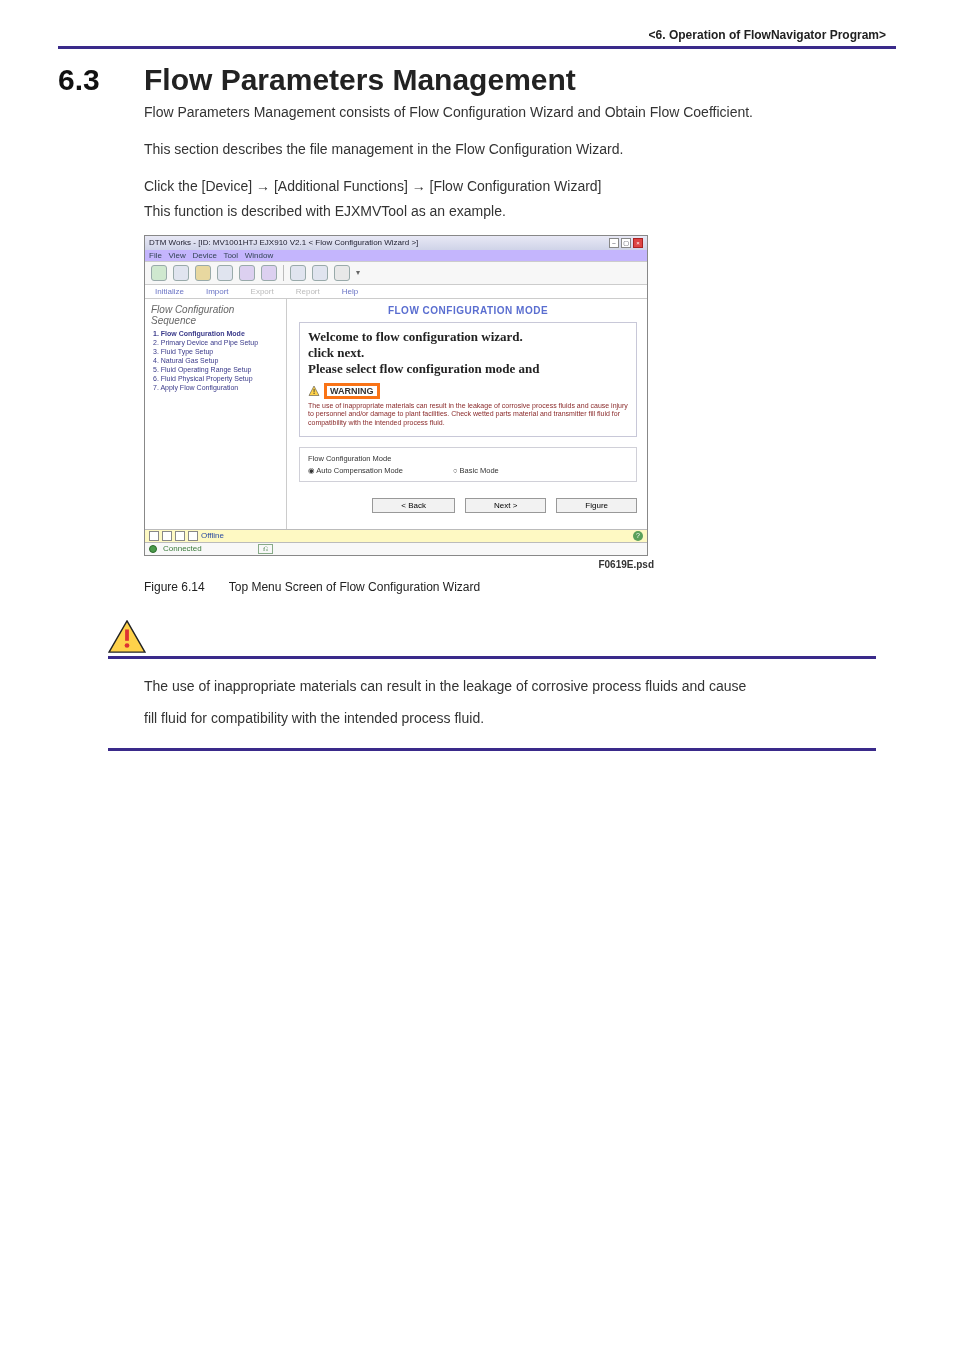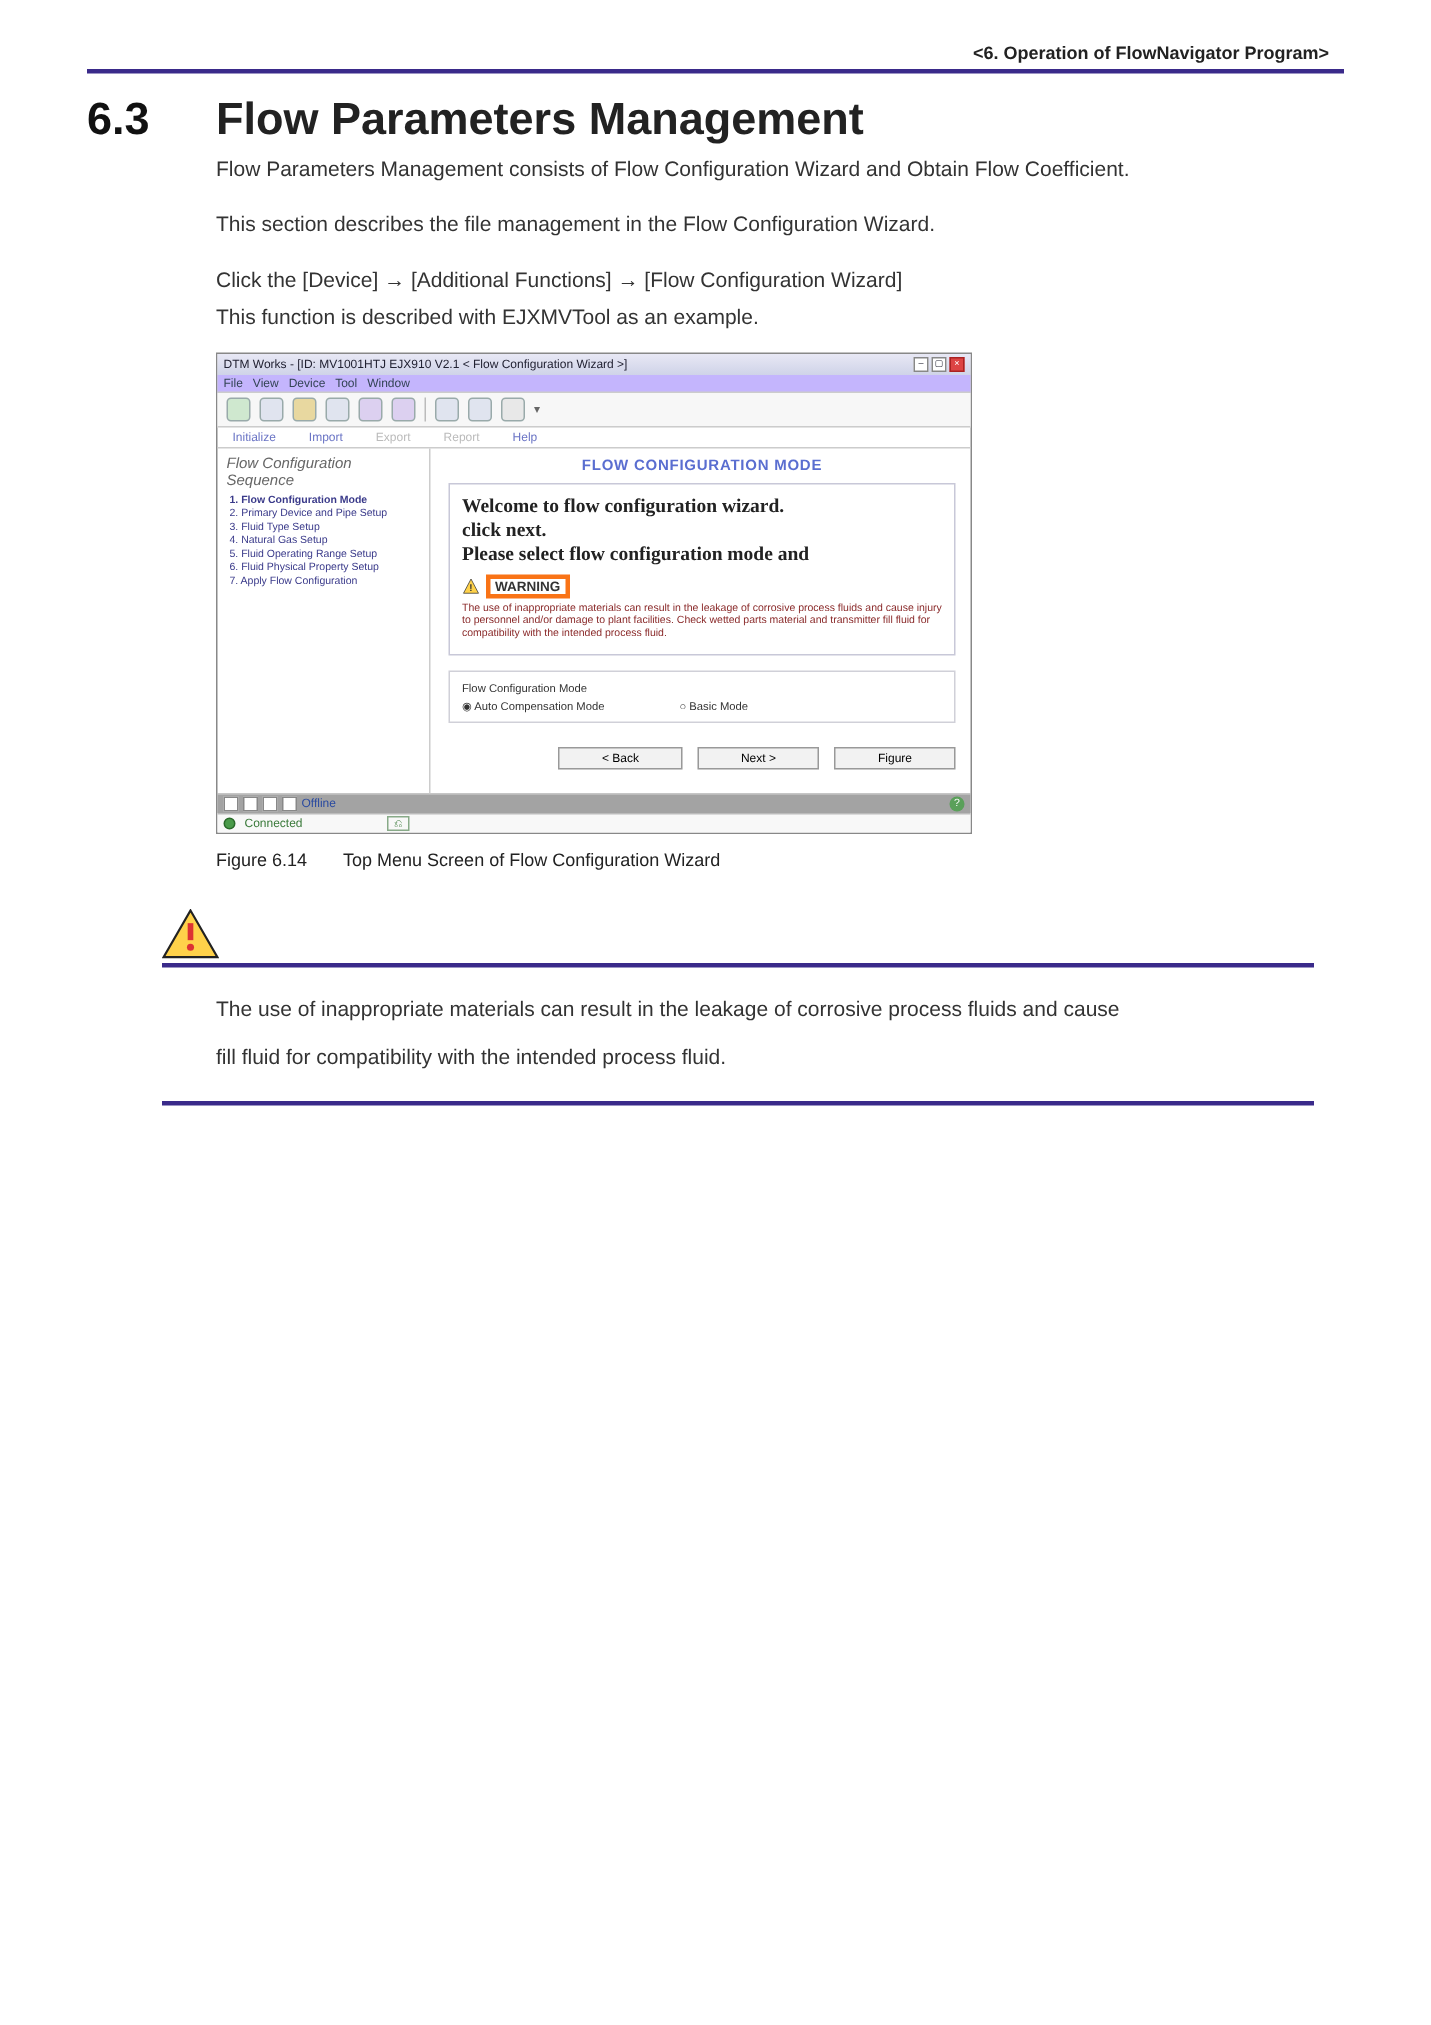--- a/index.html
+++ b/index.html
@@ -33,21 +33,21 @@
   .welcome-box { border:1px solid #c8c8d8; padding:6px 8px 8px 8px; }
   .welcome-h1 { font-family: 'Times New Roman', serif; font-size:13px; font-weight:bold; color:#222; }
   .warn-row { display:flex; align-items:center; gap:4px; margin-top:6px; }
   .warn-tri-sm { width:12px; height:12px; }
   .warn-label { font-weight:bold; font-size:9px; border:3px solid #f97316; padding:0 3px; }
   .warn-text { font-size:7px; color:#8a2a2a; margin-top:3px; line-height:1.25; }
   .mode-box { border:1px solid #d0d0d8; margin-top:10px; padding:6px 8px; font-size:7.5px; }
   .mode-row { display:flex; gap:50px; margin-top:3px; }
   .btn-row { display:flex; gap:10px; justify-content:flex-end; margin-top:16px; }
   .ss-btn { font-size:8px; padding:2px 28px; border:1px solid #999; background:#f2f2f2; }
-  .ss-status1 { border-top:1px solid #bbb; padding:1px 4px; font-size:8px; background:#a3a3a3; display:flex; justify-content:space-between; align-items:center; }
+  .ss-status1 { border-top:1px solid #bbb; padding:1px 4px; font-size:8px; background:#fef9c3; display:flex; justify-content:space-between; align-items:center; }
   .ss-status2 { border-top:1px solid #bbb; padding:1px 4px; font-size:8px; color:#3a7a3a; background:#f8f8f8; display:flex; align-items:center; gap:6px;}
   .psd { text-align:right; font-size:10px; font-weight:bold; color:#333; margin-top:3px; }
   .fig-caption { font-size:12px; font-weight:normal; color:#222; margin-top:10px; }
   .fig-caption .gap { display:inline-block; width:24px; }
   .warning-block { margin-top: 26px; }
   .big-warn-tri { width:38px; height:34px; }
   .warn-rule { height:3px; background:#3a2a8a; margin-top:2px; }
   .warn-para { font-size:14px; color:#333; margin-top:14px; line-height:1.9; }
   .end-rule { height:3px; background:#3a2a8a; margin-top:16px; }
   .tri-svg { display:block; }
@@ -161,20 +161,21 @@
           <span style="display:flex;gap:4px;align-items:center;">
             <span class="help-dot">?</span>
           </span>
         </div>
         <div class="ss-status2">
           <span class="green-dot"></span>
           <span>Connected</span>
           <span style="margin-left:50px;border:1px solid #8a8;padding:0 4px;font-size:7px;">⎌</span>
         </div>
       </div>
+      <div class="psd">F0619E.psd</div>
     </div>
 
     <div class="fig-caption">
       <span>Figure 6.14</span><span class="gap"></span><span>Top Menu Screen of Flow Configuration Wizard</span>
     </div>
   </div>
 
   <div class="warning-block" style="margin-left:50px; margin-right:20px;">
     <svg class="big-warn-tri tri-svg" viewBox="0 0 40 36">
       <polygon points="20,1 39,34 1,34" fill="#ffd24a" stroke="#222" stroke-width="1.5"></polygon>

